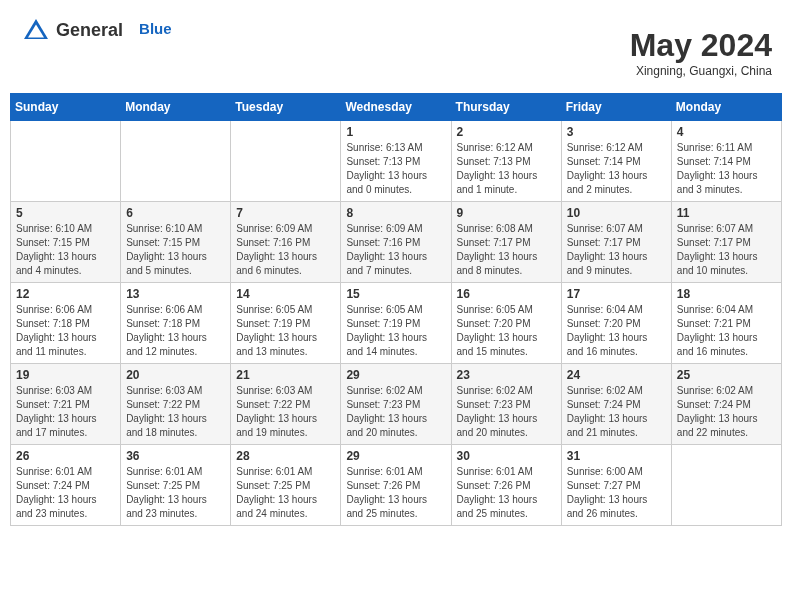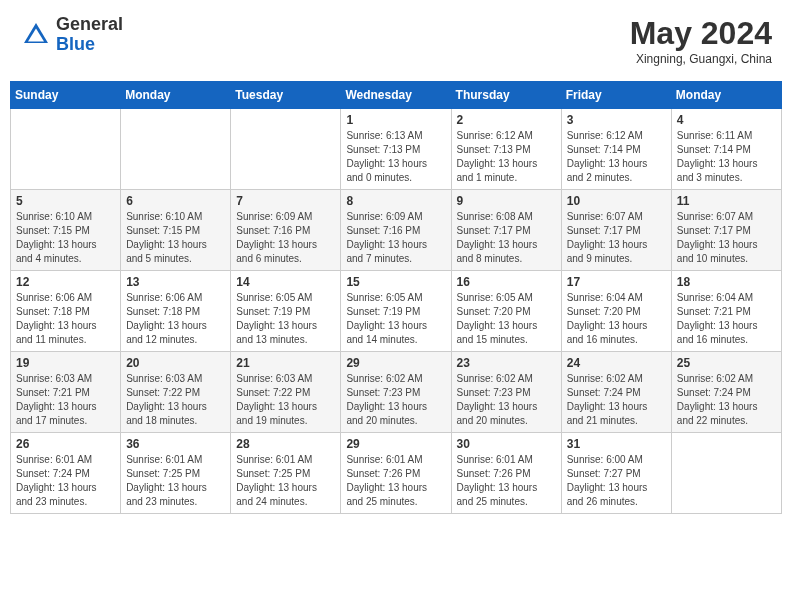--- a/index.html
+++ b/index.html
@@ -17,39 +17,41 @@
       margin-bottom: 10px;
       padding: 5px 10px;
     }
     .logo {
       display: flex;
       align-items: center;
       gap: 4px;
     }
     .logo-text {
       display: flex;
-      flex-direction: column;
+      flex-direction: row;
       line-height: 1.1;
+      gap: 16px;
     }
     .logo-general {
       font-size: 18px;
       font-weight: bold;
       color: #333;
     }
     .logo-blue {
-      font-size: 18px;
+      font-size: 15px;
       font-weight: bold;
       color: #1565c0;
     }
     .logo-icon {
       width: 32px;
       height: 32px;
     }
     .title-block {
       text-align: right;
+      margin-top: 12px;
     }
     .month-year {
       font-size: 32px;
       font-weight: bold;
       color: #333;
     }
     .location {
       font-size: 12px;
       color: #333;
     }

